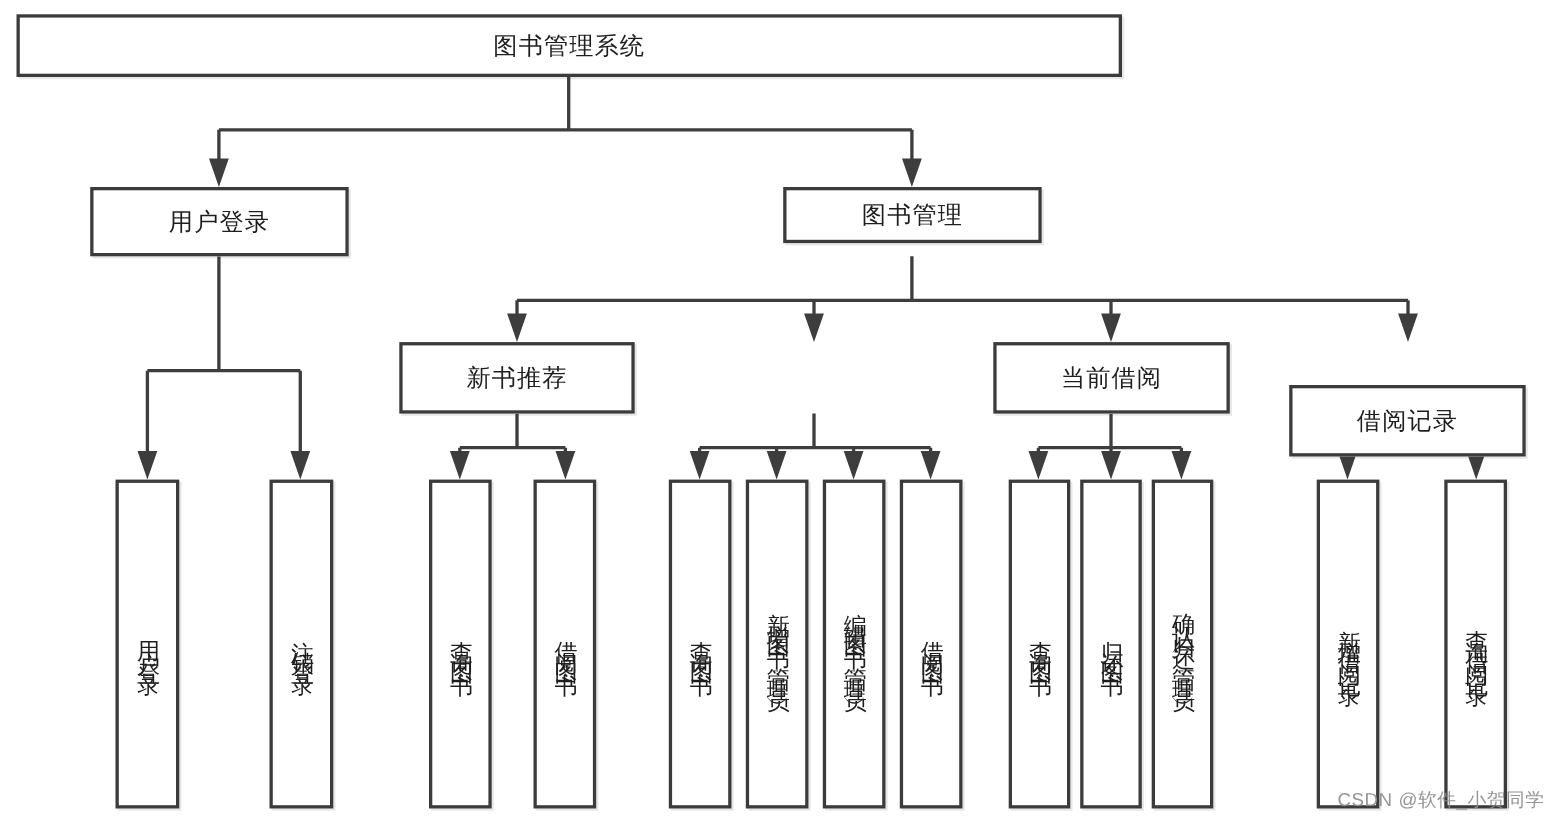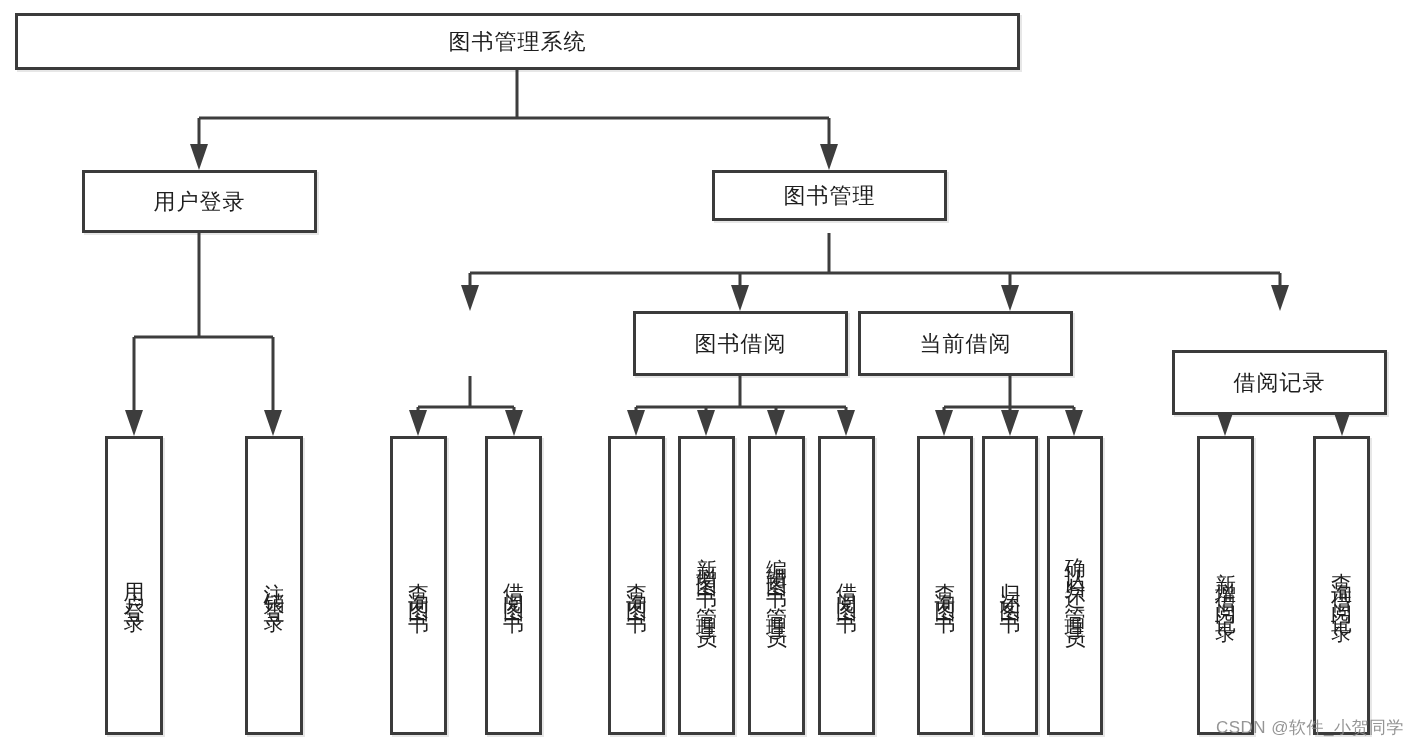--- a/index.html
+++ b/index.html
@@ -119,22 +119,22 @@
       <path class="head" d="M1216 410 H1234 L1225 436 Z"></path>
       <path class="head" d="M1333 410 H1351 L1342 436 Z"></path>
     </g>
   </svg>
 
   <div class="node h" style="left:15px; top:13px; width:1005px; height:57px;">图书管理系统</div>
 
   <div class="node h" style="left:82px; top:170px; width:235px; height:63px;">用户登录</div>
   <div class="node h" style="left:712px; top:170px; width:235px; height:51px;">图书管理</div>
 
-  <div class="node h" style="left:633px; top:311px; width:215px; height:65px;">图书借阅</div>
-  <div class="node h" style="left:858px; top:311px; width:215px; height:65px;">当前借阅</div>
+  <div class="node h" style="left:363px; top:311px; width:214px; height:65px;">新书推荐</div>
+  <div class="node h" style="left:903px; top:311px; width:215px; height:65px;">当前借阅</div>
   <div class="node h" style="left:1172px; top:311px; width:215px; height:65px;margin-top:39px;">借阅记录</div>
 
   <div class="node v" style="left:105px; top:436px; width:58px; height:299px;">
     <span>用户登录</span>
   </div>
   <div class="node v" style="left:245px; top:436px; width:58px; height:299px;">
     <span>注销登录</span>
   </div>
 
   <div class="node v" style="left:390px; top:436px; width:57px; height:299px;">

